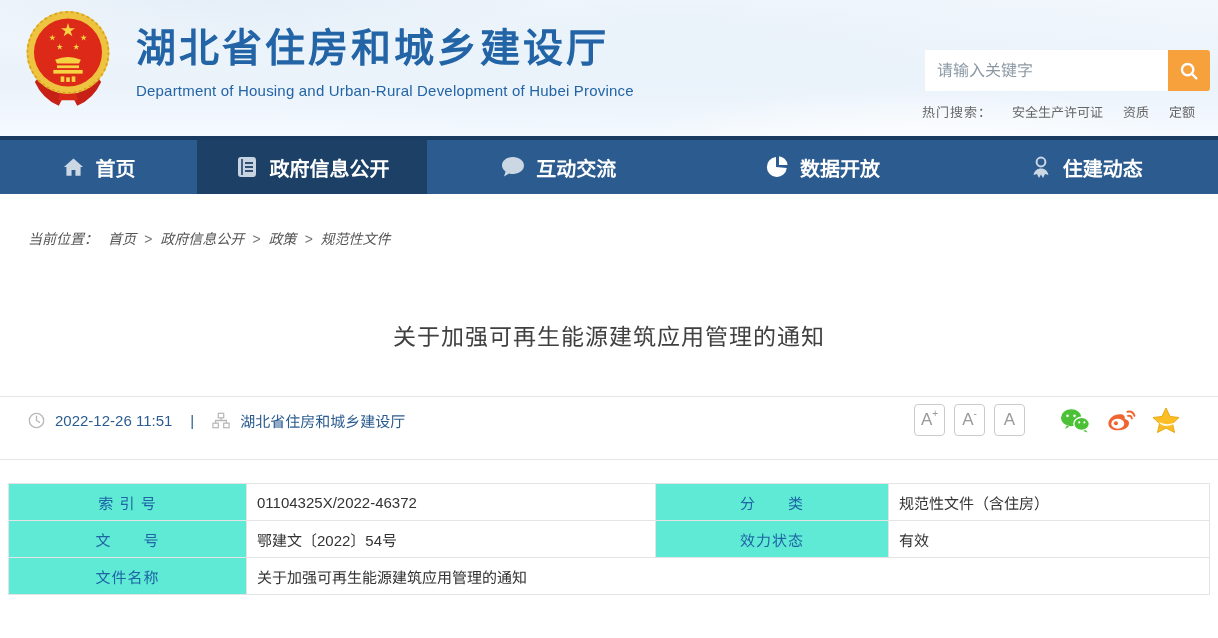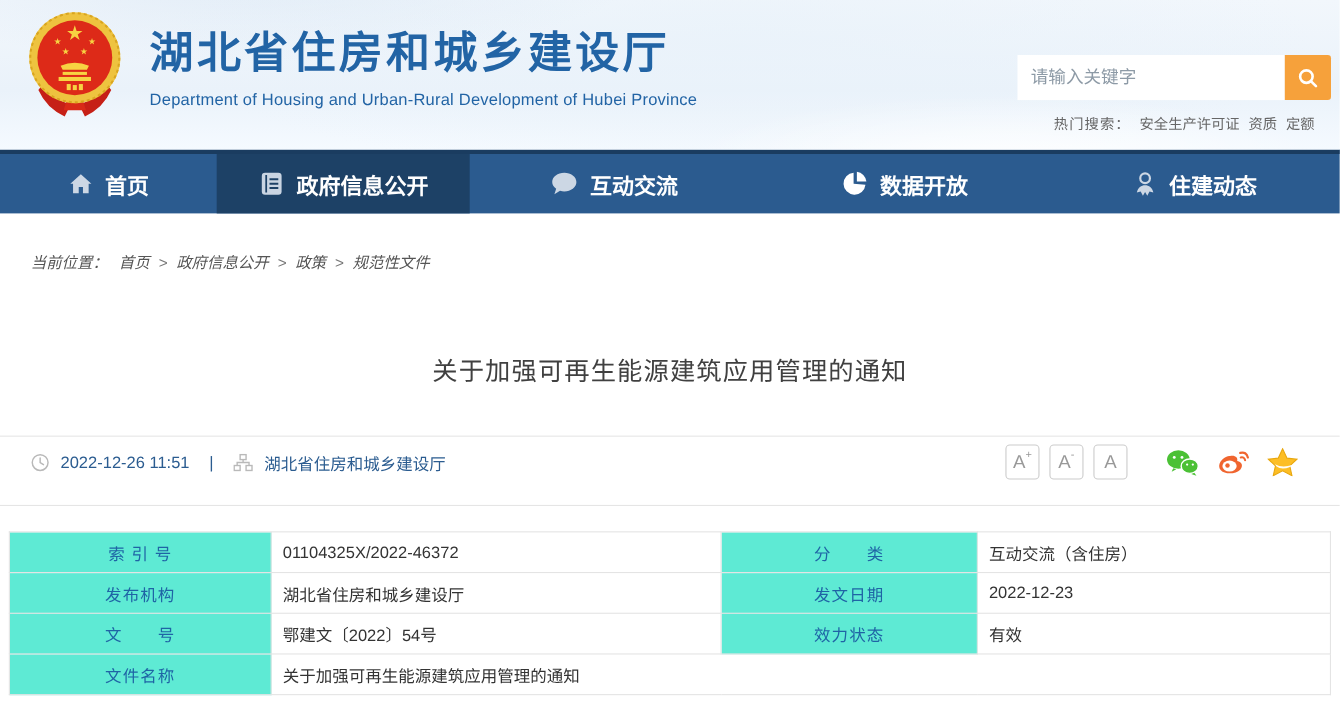--- a/index.html
+++ b/index.html
@@ -27,21 +27,21 @@
   .search-input{
     width:243px; height:41px; border:none; outline:none; background:#fff;
     padding:0 12px; font-size:16px; color:#333;
   }
   .search-input::placeholder{ color:#8d9aa6; }
   .search-btn{
     width:42px; height:41px; border:none; background:#f6a13b; cursor:pointer;
     display:flex; align-items:center; justify-content:center; border-radius:0 3px 3px 0;
   }
   .hot-search{ position:absolute; right:23px; top:102px; font-size:13px; color:#666; }
-  .hot-search a{ color:#666; text-decoration:none; margin-left:8px; }
+  .hot-search a{ color:#666; text-decoration:none; margin-left:20px; }
   .hot-search .hs-label{ letter-spacing:1px; }
 
   
   .main-nav{
     height:58px; background:#2b5b8f; border-top:4px solid #1a3c60;
     display:flex; align-items:stretch;
   }
   .nav-item{
     display:flex; align-items:center; justify-content:center; gap:11px;
     color:#fff; font-size:20px; font-weight:bold; cursor:pointer; text-decoration:none;
@@ -261,27 +261,21 @@
       <col style="width:238px">
       <col style="width:409px">
       <col style="width:233px">
       <col>
     </colgroup>
   <tbody>
       <tr>
     <td class="lbl">索 引 号</td>
     <td class="val">01104325X/2022-46372</td>
     <td class="lbl">分　　类</td>
-    <td class="val">互动交流（含住房）</td>
-  </tr>
-  <tr>
-    <td class="lbl">发布机构</td>
-    <td class="val">湖北省住房和城乡建设厅</td>
-    <td class="lbl">发文日期</td>
-    <td class="val">2022-12-23</td>
+    <td class="val">规范性文件（含住房）</td>
   </tr>
   <tr>
     <td class="lbl">文　　号</td>
     <td class="val">鄂建文〔2022〕54号</td>
     <td class="lbl">效力状态</td>
     <td class="val">有效</td>
   </tr>
   <tr>
     <td class="lbl">文件名称</td>
     <td class="val" colspan="3">关于加强可再生能源建筑应用管理的通知</td>

